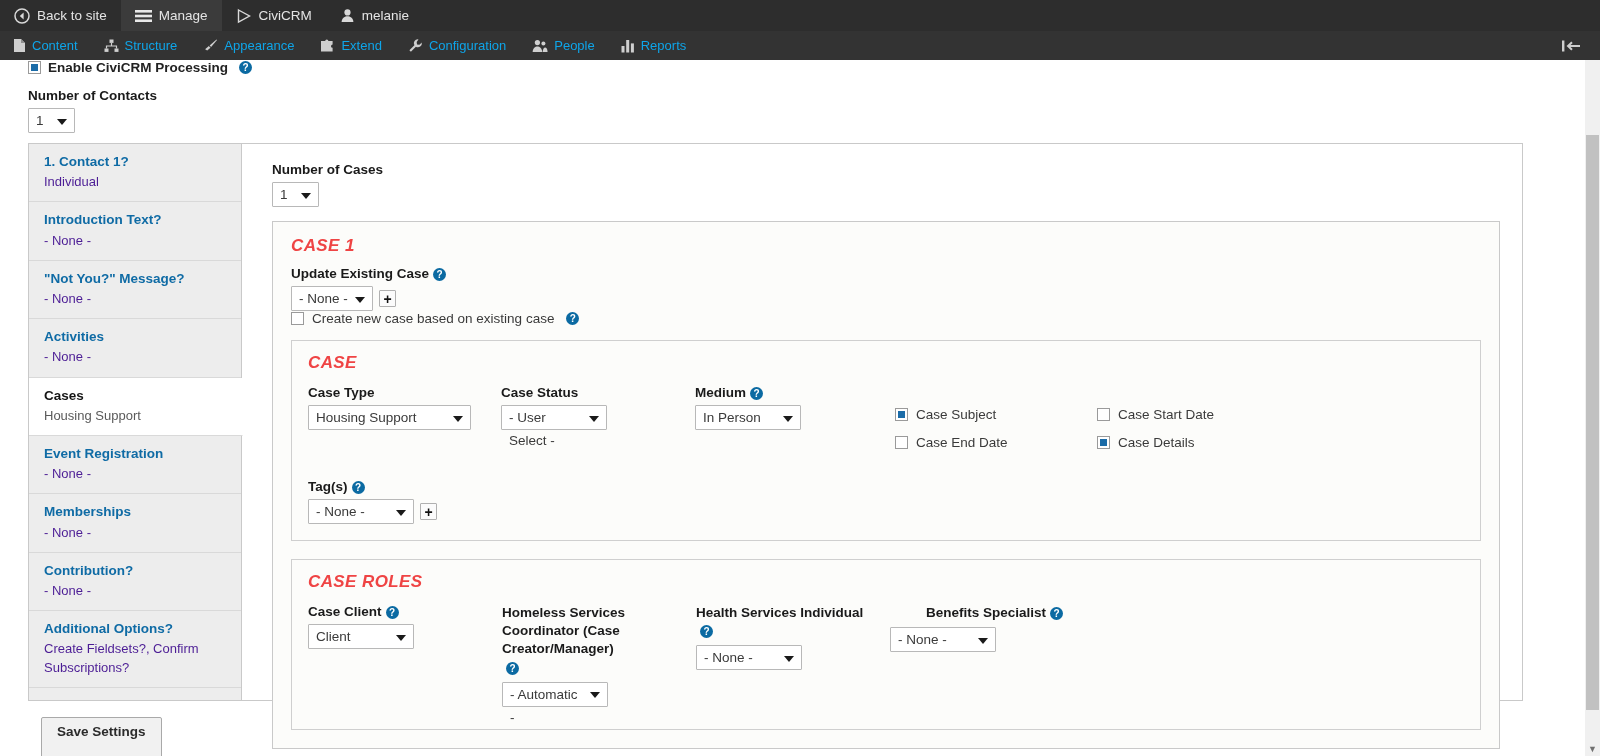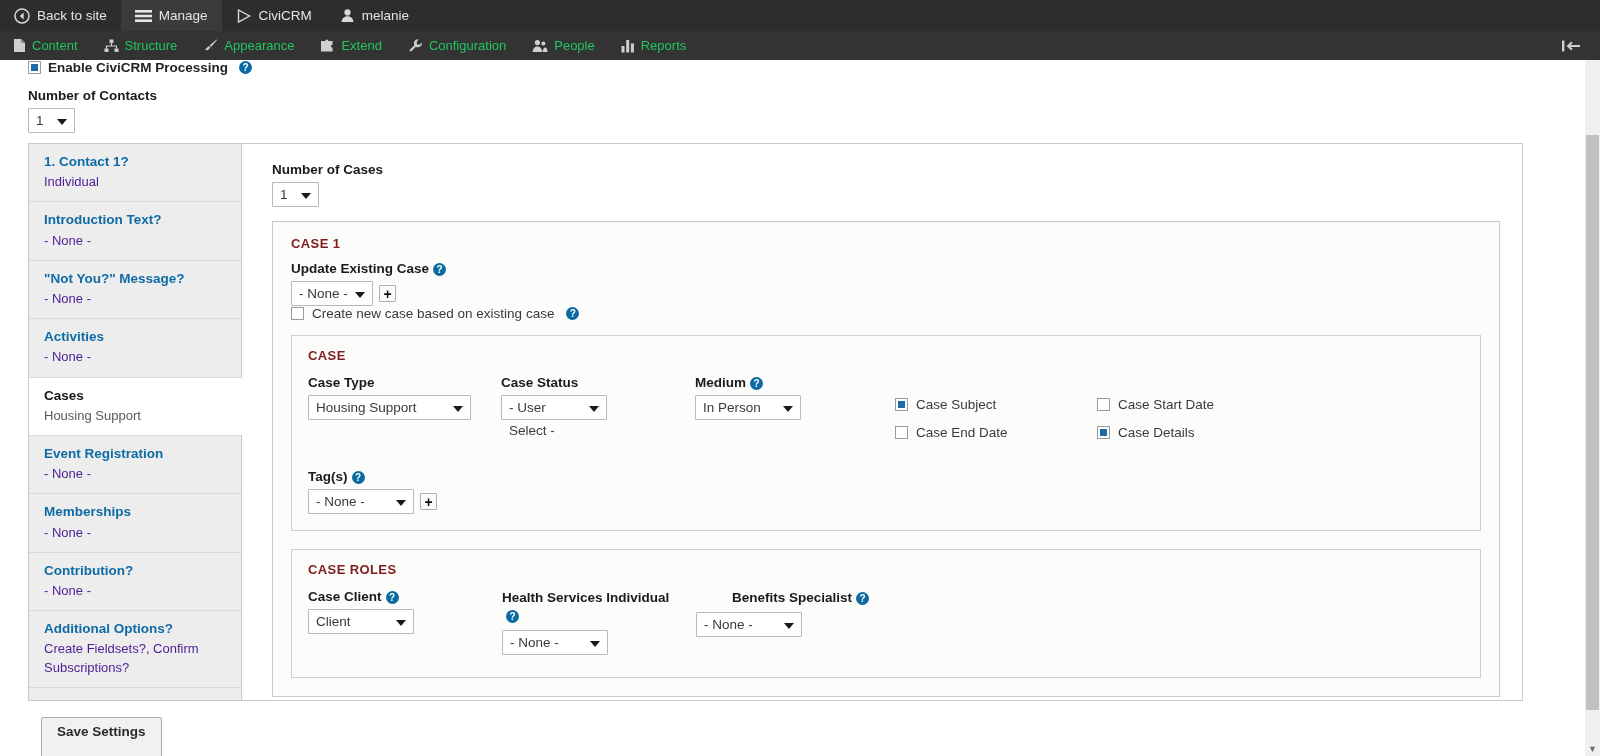--- a/index.html
+++ b/index.html
@@ -42,21 +42,21 @@
     align-items: stretch;
     color: #cfcfcf;
     position: relative;
   }
   .toolbar-bottom .tb-item {
     display: flex;
     align-items: center;
     gap: 6px;
     padding: 0 13px;
     font-size: 13px;
-    color: #22c55e;
+    color: #0ea5e9;
     cursor: pointer;
     white-space: nowrap;
   }
   .tb-collapse {
     position: absolute;
     right: 10px;
     top: 0; bottom: 0;
     display: flex;
     align-items: center;
     padding: 0 8px;
@@ -242,24 +242,25 @@
     margin-top: 14px;
   }
   .fieldset-inner {
     border: 1px solid #cfcfcf;
     background: #fcfcfa;
     padding: 12px 16px 16px 16px;
     margin-top: 14px;
   }
   .fs-legend {
     font-weight: 700;
-    font-size: 13px;
+    font-size: 17px;
     letter-spacing: 0.4px;
-    color: #7f1d1d;
+    color: #ef4444;
     margin-bottom: 8px;
+    font-style: italic;
   }
 
   .row { display: flex; align-items: flex-start; }
   .col { margin-right: 0; }
 
   .cb-row {
     display: flex;
     align-items: center;
     gap: 8px;
     margin-bottom: 13px;
@@ -580,20 +581,28 @@
             <div class="row">
               <div class="col" style="width:194px;">
                 <label class="field-label" style="margin-top:4px">
                   <span>Case Client</span><span class="help">?</span>
                 </label>
                 <div class="sel w-client">
                   <span>Client</span>
                 </div>
               </div>
               <div class="col" style="width:194px;">
+                <label class="field-label" style="margin-top:4px;max-width:125px;line-height:1.35;">
+                  <span>Homeless Services Coordinator (Case Creator/Manager)</span><span class="help">?</span>
+                </label>
+                <div class="sel w-auto">
+                  <span>- Automatic -</span>
+                </div>
+              </div>
+              <div class="col" style="width:194px;">
                 <label class="field-label" style="margin-top:4px;max-width:170px;line-height:1.35;">
                   <span>Health Services Individual</span><span class="help">?</span>
                 </label>
                 <div class="sel w-role">
                   <span>- None -</span>
                 </div>
               </div>
               <div class="col" style="width:194px;">
                 <label class="field-label" style="margin-top:4px;line-height:1.35;padding-left:36px;">
                   <span>Benefits Specialist</span><span class="help">?</span>

